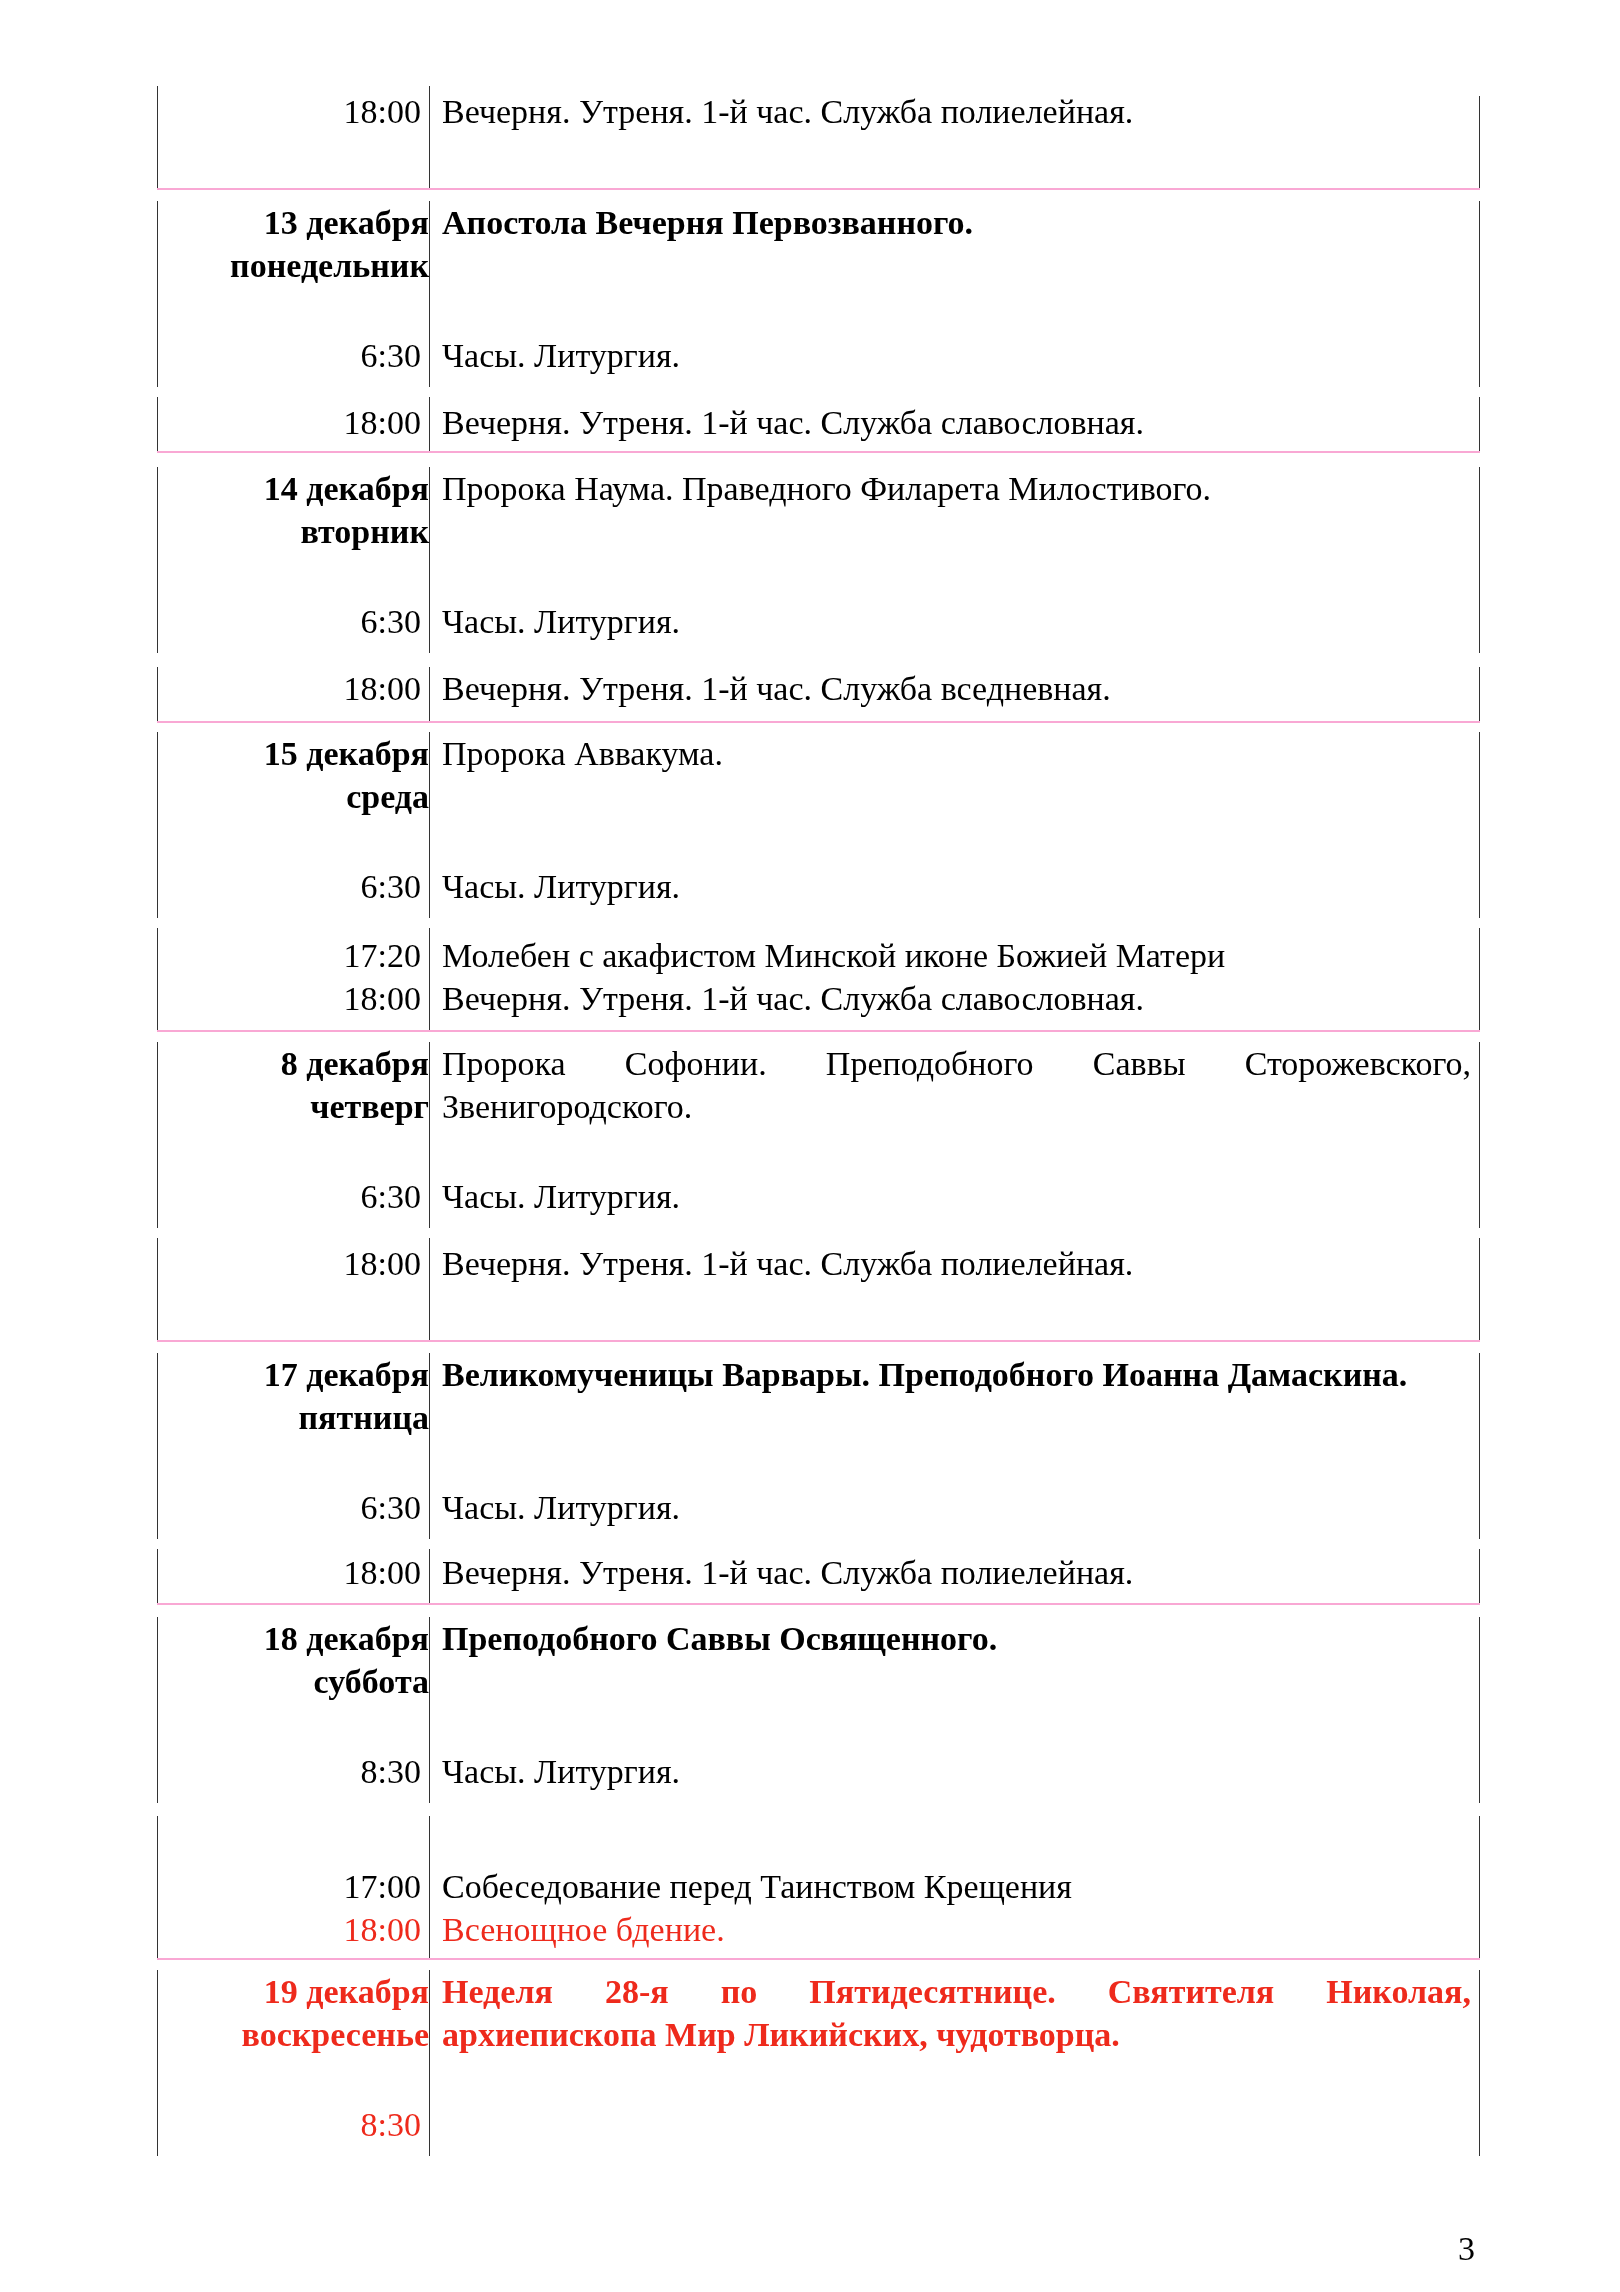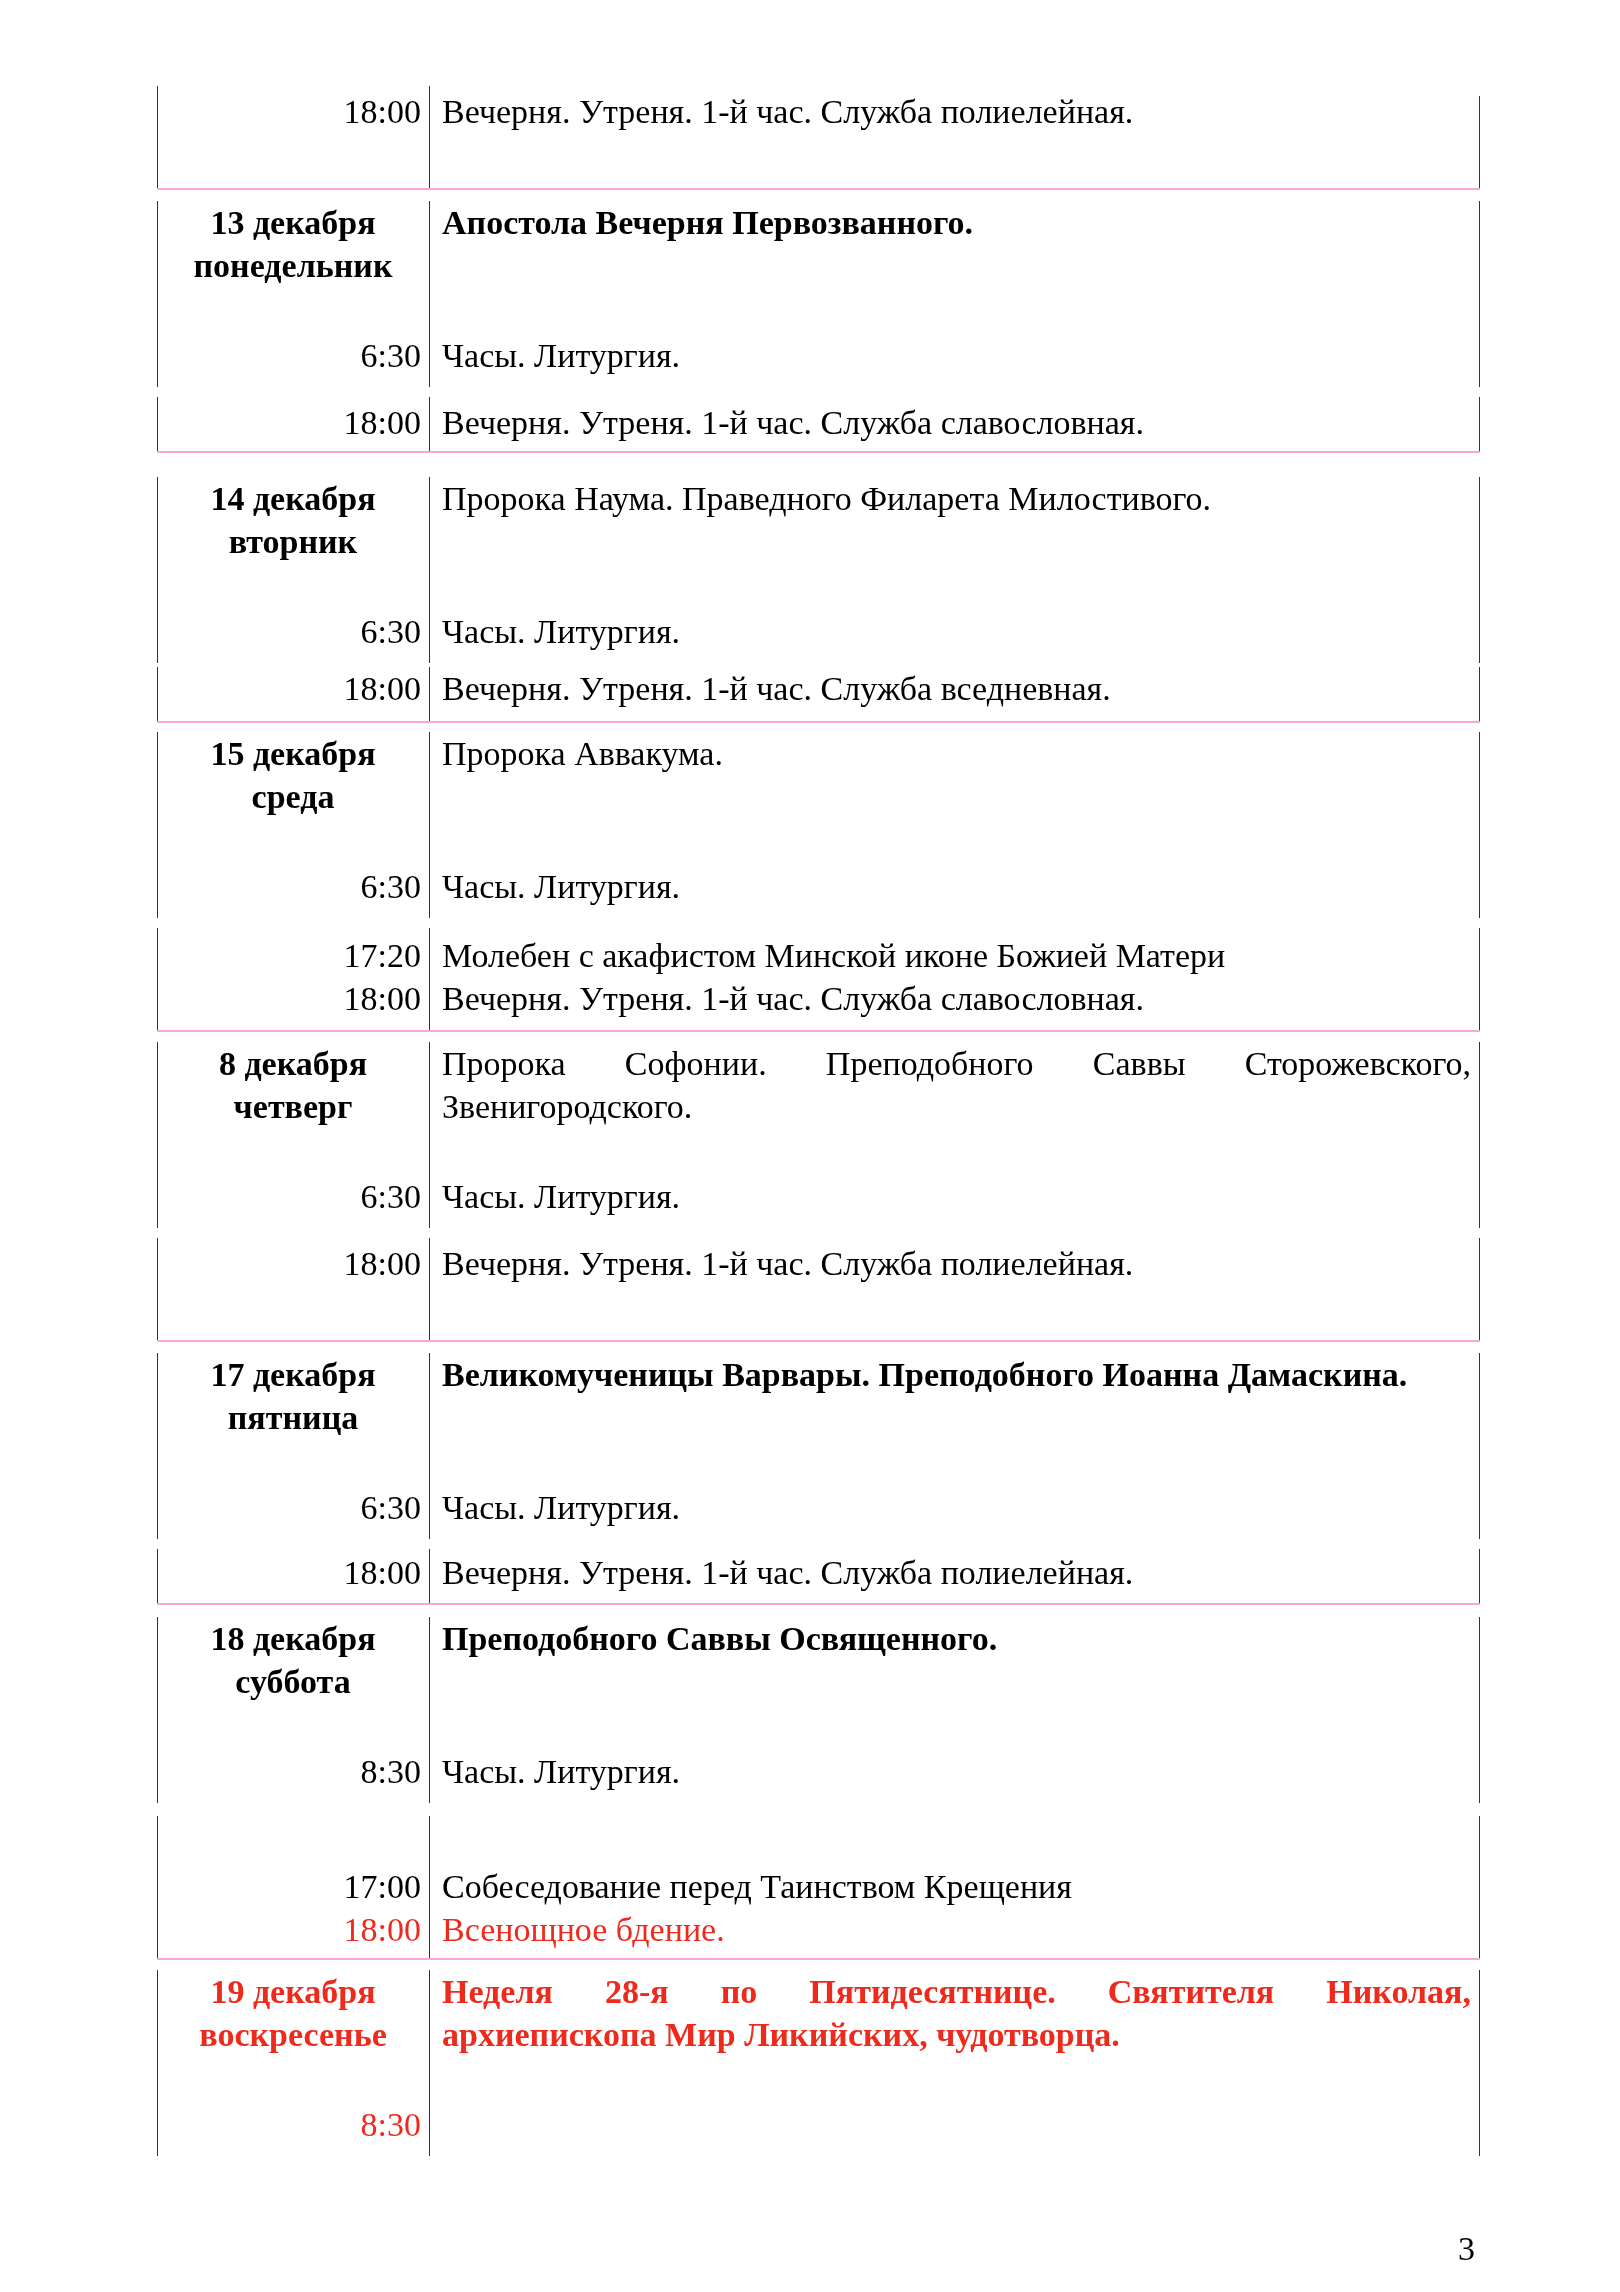--- a/index.html
+++ b/index.html
@@ -9,21 +9,21 @@
   .row { position: absolute; left: 157px; width: 1323px; }
   .row.sep { border-bottom: 2px solid #f9a8d4; }
   .vl { position: absolute; top: 0; bottom: 0; width: 0; border-left: 1.5px solid #333; }
   .vl.l { left: 0; }
   .vl.m { left: 272px; }
   .vl.r { left: 1322px; }
   .t { position: absolute; font-size: 34px; line-height: 43px; white-space: nowrap; }
   .time { right: 1059px; text-align: right; }
   .desc { left: 285px; width: 1029px; white-space: normal; }
   .desc.just { text-align: justify; text-align-last: left; }
-  .date { left: 0; width: 272px; text-align: center; font-weight: bold; white-space: normal; }
+  .date { left: 0; width: 272px; text-align: right; font-weight: bold; white-space: normal; }
   .b { font-weight: bold; }
   .red { color: #ee2a1c; }
   .pnum { position: absolute; left: 1458px; top: 2230px; font-size: 34px; }
 </style>
 </head>
 <body>
 
 <div class="page">
 
   <div class="row sep" style="top:86px;height:102px;">
@@ -44,21 +44,21 @@
     <div class="t desc" style="top:133px">Часы. Литургия.</div>
   </div>
   <div class="row sep" style="top:397px;height:54px;">
     <div class="vl l"></div>
       <div class="vl m"></div>
       <div class="vl r"></div>
     <div class="t time" style="top:3.9px">18:00</div>
     <div class="t desc" style="top:3.9px">Вечерня. Утреня. 1-й час. Служба славословная.</div>
   </div>
 
-  <div class="row" style="top:467px;height:186px;margin-top:10px;">
+  <div class="row" style="top:467px;height:186px;">
     <div class="vl l"></div>
       <div class="vl m"></div>
       <div class="vl r"></div>
     <div class="t date" style="top:0"><span>14 декабря</span><br><span>вторник</span></div>
     <div class="t desc" style="top:0">Пророка Наума. Праведного Филарета Милостивого.</div>
     <div class="t time" style="top:133px">6:30</div>
     <div class="t desc" style="top:133px">Часы. Литургия.</div>
   </div>
   <div class="row sep" style="top:667px;height:54px;">
     <div class="vl l"></div>

